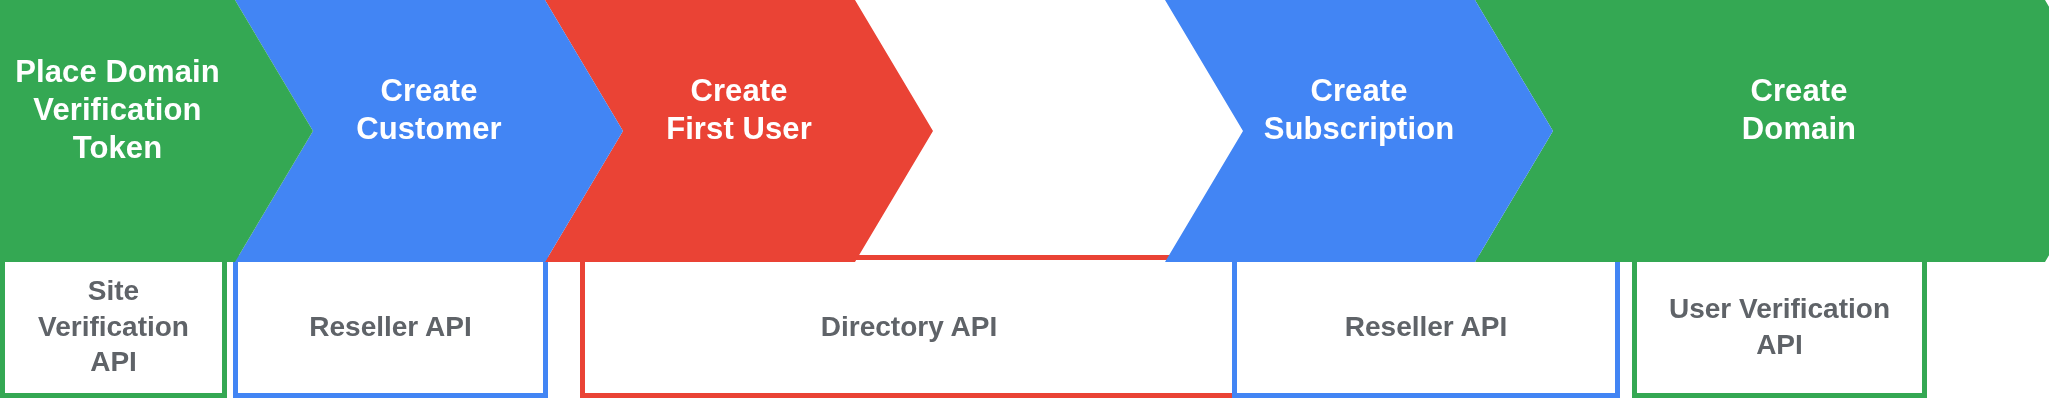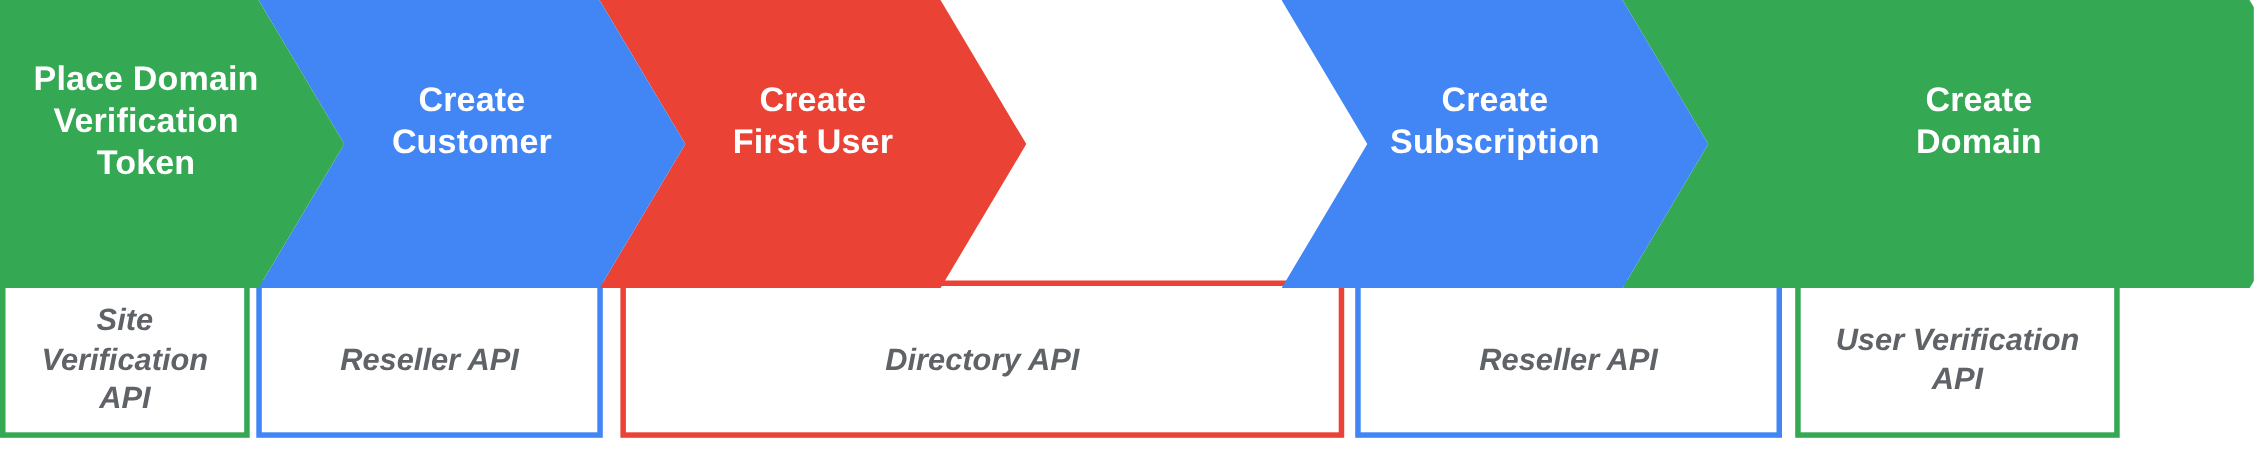--- a/index.html
+++ b/index.html
@@ -46,21 +46,20 @@
     white-space: pre-line;
     padding-bottom: 42px;
   }
   
   .box-band {
     position: absolute;
     left: 0;
     top: 255px;
     width: 1779px;
     height: 153px;
-    font-style: italic;
   }
   .api-box {
     position: absolute;
     top: 0;
     height: 143px;
     background: #ffffff;
     box-sizing: border-box;
     border-style: solid;
     border-width: 5px;
     display: flex;
@@ -76,21 +75,21 @@
     white-space: pre-line;
   }
 </style>
 </head>
 <body>
 
 <div id="diagram">
 
   <div class="chevron-band">
 
-    <div class="chevron" id="chev0" style="left: 0px; width: 313px; background: rgb(52, 168, 83); clip-path: polygon(0px 0px, 235px 0px, 313px 131px, 235px 262px, 0px 262px); padding-right: 78px; padding-left: 0px; z-index: 10; justify-content: flex-end;">
+    <div class="chevron" id="chev0" style="left: 0px; width: 313px; background: rgb(52, 168, 83); clip-path: polygon(0px 0px, 235px 0px, 313px 131px, 235px 262px, 0px 262px); padding-right: 78px; padding-left: 0px; z-index: 10;">
       <div class="chevron-label">Place Domain
 Verification
 Token</div>
     </div>
 
     <div class="chevron" id="chev1" style="left: 235px; width: 388px; background: rgb(66, 133, 244); clip-path: polygon(0px 0px, 310px 0px, 388px 131px, 310px 262px, 0px 262px, 78px 131px); padding-right: 78px; padding-left: 78px; z-index: 9;">
       <div class="chevron-label">Create
 Customer</div>
     </div>
 
@@ -117,21 +116,21 @@
     <div class="api-box" id="box0" style="left: 0px; width: 227px; border-color: rgb(52, 168, 83);">
       <div class="api-label">Site
 Verification
 API</div>
     </div>
 
     <div class="api-box" id="box1" style="left: 233px; width: 315px; border-color: rgb(66, 133, 244);">
       <div class="api-label">Reseller API</div>
     </div>
 
-    <div class="api-box" id="box2" style="left: 564px; width: 658px; border-color: rgb(234, 67, 53);">
+    <div class="api-box" id="box2" style="left: 580px; width: 658px; border-color: rgb(234, 67, 53);">
       <div class="api-label">Directory API</div>
     </div>
 
     <div class="api-box" id="box3" style="left: 1232px; width: 388px; border-color: rgb(66, 133, 244);">
       <div class="api-label">Reseller API</div>
     </div>
 
     <div class="api-box" id="box4" style="left: 1632px; width: 295px; border-color: rgb(52, 168, 83);">
       <div class="api-label">User Verification
 API</div>

